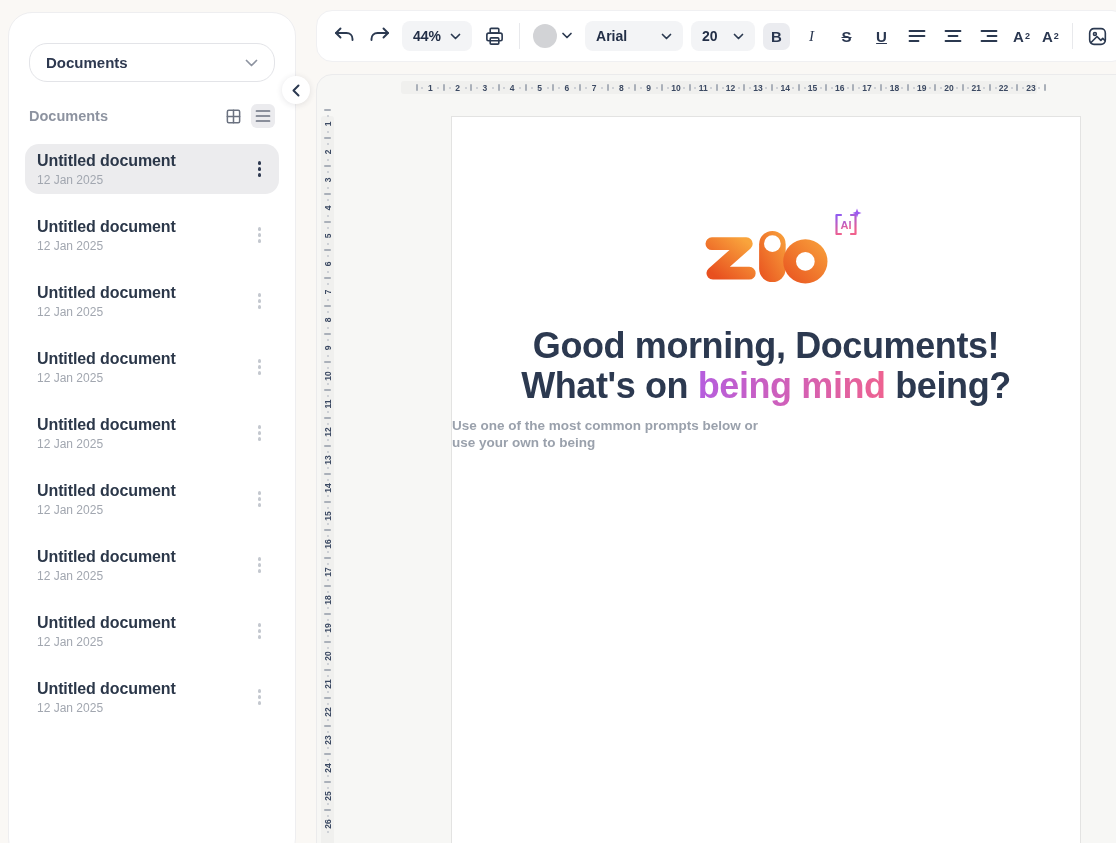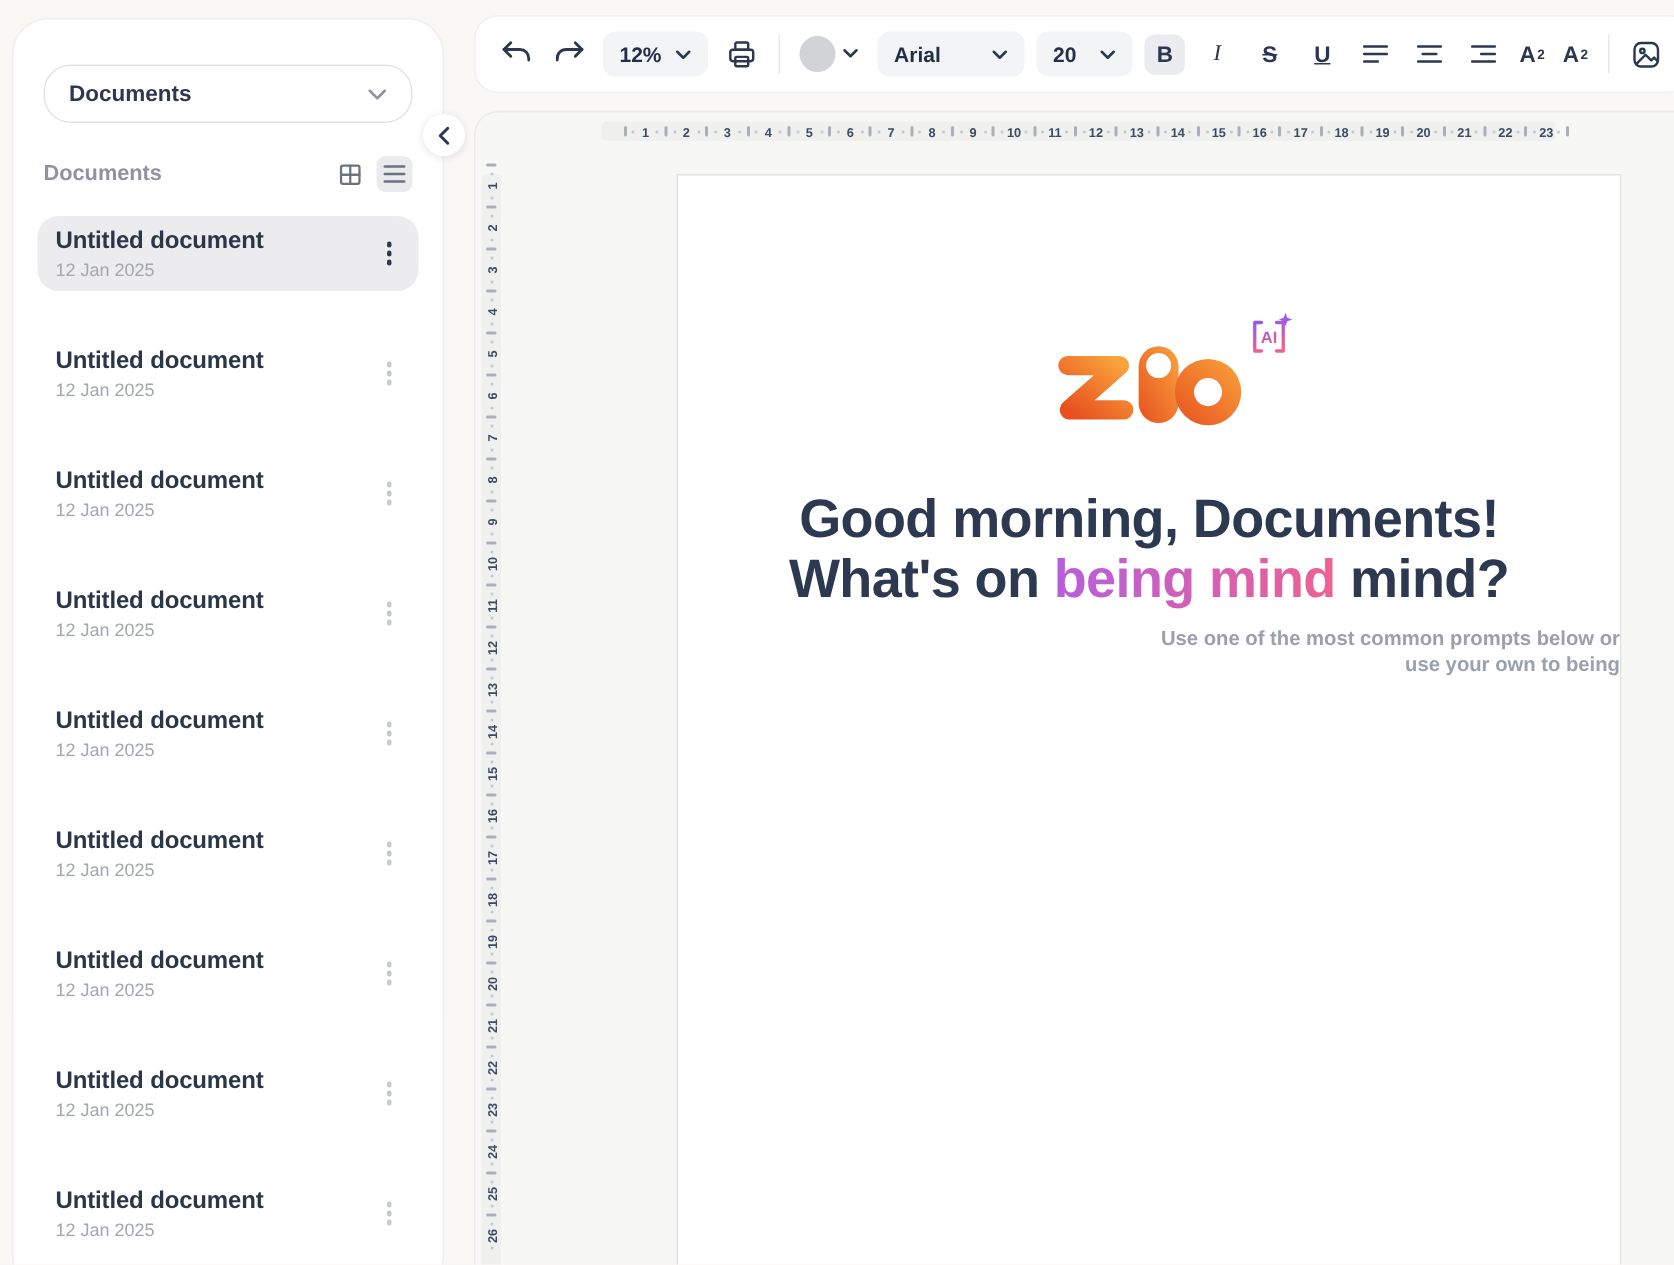--- a/index.html
+++ b/index.html
@@ -28,21 +28,21 @@
   .list-head .label{color:#8d93a0;font-size:14.5px;font-weight:600}
   .view-toggle{display:flex;gap:6px;align-items:center}
   .vt-btn{width:24px;height:24px;border-radius:6px;display:flex;align-items:center;justify-content:center;cursor:pointer}
   .vt-btn.active{background:#ebebee}
   .search{
     margin-top:10px;height:33px;background:#f2f2f4;border-radius:10px;
     display:flex;align-items:center;padding:0 12px;gap:9px;box-sizing:border-box;
   }
   .search input{border:none;background:transparent;outline:none;font-size:14px;color:#2e3950;font-family:inherit;width:100%}
   .search input::placeholder{color:#9aa0ab}
-  .doc-list{margin-top:16px;display:flex;flex-direction:column;gap:30px;margin:16px -4px 0}
+  .doc-list{margin-top:16px;display:flex;flex-direction:column;gap:16px;margin:16px -4px 0}
   .doc-item{
     display:flex;align-items:center;justify-content:space-between;
     padding:7px 12px;border-radius:14px;height:50px;box-sizing:border-box;cursor:pointer;
   }
   .doc-item.selected{background:#ececee}
   .doc-title{font-size:16px;font-weight:700;color:#2b3749;letter-spacing:-0.1px}
   .doc-date{font-size:12px;color:#a2a7b0;margin-top:3px}
   .kebab{padding:4px 6px;cursor:pointer}
   .kebab i{display:block;width:3.5px;height:3.5px;border-radius:50%;background:#c4c8cf;margin:2.5px 0}
   .doc-item.selected .kebab i{background:#2e3950}
@@ -97,21 +97,21 @@
   .ai-badge{position:absolute;right:-34px;top:-17px}
   .sr-only{position:absolute;width:1px;height:1px;overflow:hidden;clip:rect(0 0 0 0)}
   .greeting{margin:40px 0 0;text-align:center;font-size:36px;line-height:40px;font-weight:700;color:#2c3950;letter-spacing:-0.4px}
   .grad-text{color:#cf62ae}
   @supports (-webkit-background-clip: text) {
     .grad-text{
       background:linear-gradient(90deg,var(--highlight-gradient-start,#b55ede),var(--highlight-gradient-end,#ee6290));
       -webkit-background-clip:text;-webkit-text-fill-color:transparent;
     }
   }
-  .subtitle{margin-top:11px;text-align:right;font-size:13.5px;line-height:17px;color:#9aa1ac;font-weight:600}
+  .subtitle{margin-top:11px;text-align:left;font-size:13.5px;line-height:17px;color:#9aa1ac;font-weight:600}
   svg{display:block}
   .st{stroke:#2b3950;stroke-width:1.7;fill:none;stroke-linecap:round;stroke-linejoin:round}
 </style>
 </head>
 <body>
 
 <aside class="sidebar">
   <div class="doc-select">
     <span>Documents</span>
     <span>
@@ -267,21 +267,21 @@
   <span class="tb-icon">
     <svg width="22" height="18" viewBox="0 0 22 18">
         <g class="st" style="stroke-width:1.9">
           <path d="M14.5 1.5 L19 6 L14.5 10.5"></path>
           <path d="M19 6 H8.5 C5 6 2.5 8.5 2.5 12 V13"></path>
         </g>
       </svg>
   </span>
 
   <span class="tb-select">
-    <span>12%</span>
+    <span>44%</span>
     <span>
       <svg width="11" height="7" viewBox="0 0 11 7">
           <path class="st" d="M1.5 1.5 L5.5 5.5 L9.5 1.5"></path>
         </svg>
     </span>
   </span>
 
   <span class="tb-icon">
     <svg width="21" height="21" viewBox="0 0 22 22">
         <g class="st">
@@ -598,21 +598,21 @@
           </defs>
           <path d="M9 7 H4.5 V26 H9 M19 7 H23.5 V26 H19" fill="none" stroke="url(#lg-badge)" stroke-width="2.2" stroke-linecap="round" stroke-linejoin="round"></path>
           <text x="14" y="20.5" text-anchor="middle" font-family="Liberation Sans, sans-serif" font-size="11" font-weight="bold" fill="url(#lg-badge)">AI</text>
           <path d="M25 0.5 L26.2 3.8 L29.5 5 L26.2 6.2 L25 9.5 L23.8 6.2 L20.5 5 L23.8 3.8 Z" fill="#9d5af0"></path>
         </svg>
       </span>
     </div>
 
     <h1 class="greeting">
       <span>Good morning, Documents!</span><br>
-      <span>What's on </span><span class="grad-text">being mind</span><span> mind?</span>
+      <span>What's on </span><span class="grad-text">being mind</span><span> being?</span>
     </h1>
 
     <div class="subtitle">
       <span>Use one of the most common prompts below or</span><br>
       <span>use your own to being</span>
     </div>
   </div>
 </div>
 
 </body></html>

